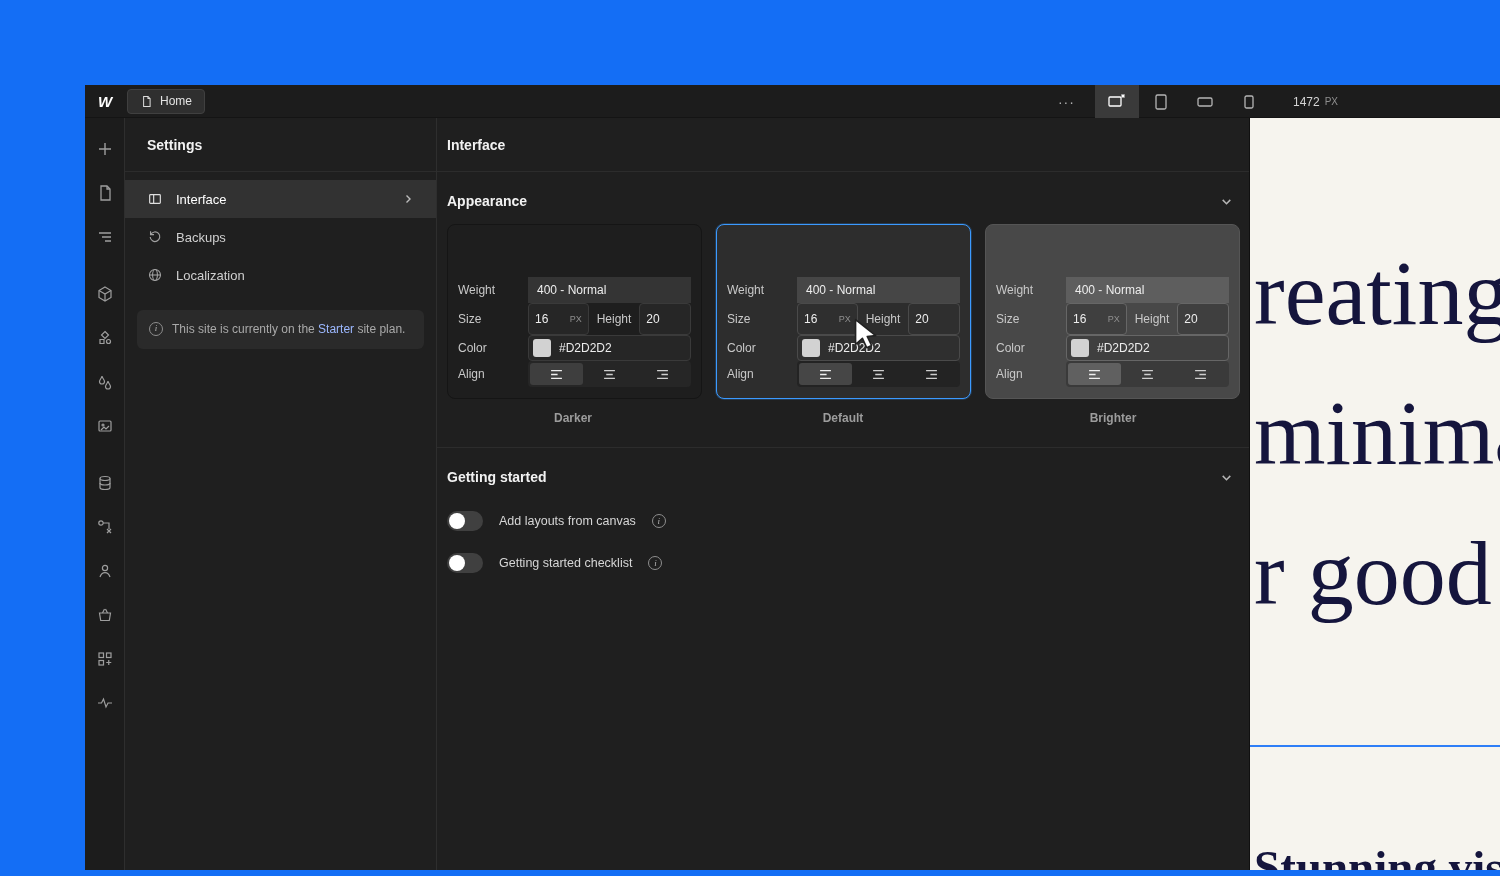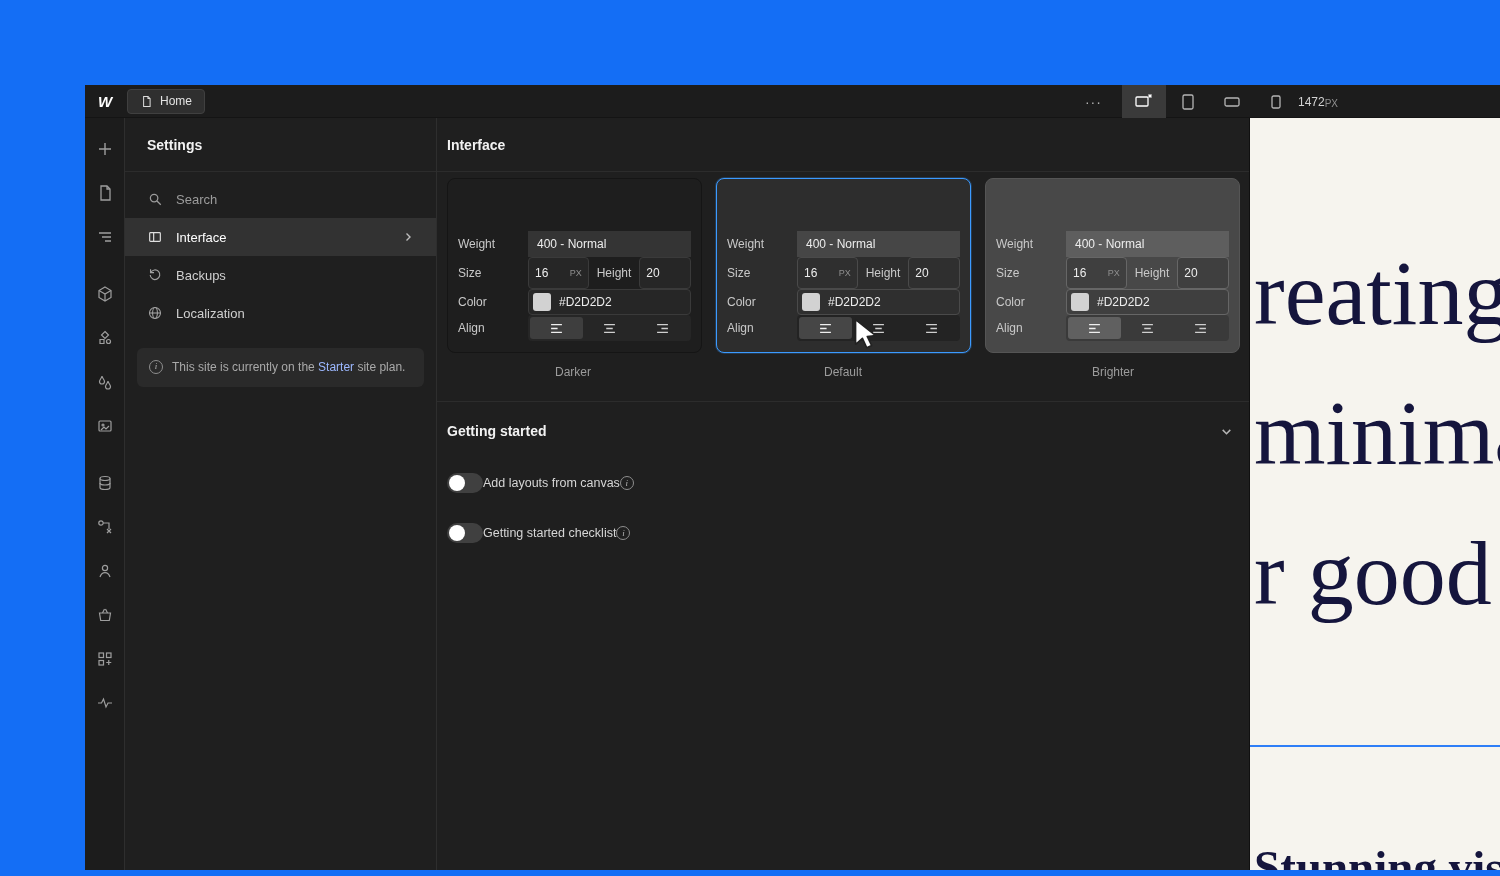--- a/index.html
+++ b/index.html
@@ -11,21 +11,21 @@
   .topbar { position:absolute; left:0; top:0; right:0; height:33px; background:#1c1c1c;
     border-bottom:1px solid #141414; display:flex; align-items:center; z-index:5; }
   .logo { width:40px; display:flex; justify-content:center; color:#fff; }
   .home-tab { margin-left:2px; height:25px; padding:0 12px; background:#2f2f2f;
     border:1px solid #404040; border-radius:4px; display:flex; align-items:center; gap:7px;
     color:#e4e4e4; font-size:12px; }
   .topbar-right { position:absolute; right:162px; top:0; height:33px; display:flex; align-items:center; }
   .more-btn { color:#b0b0b0; font-size:14px; letter-spacing:1px; padding:0 12px; margin-right:8px; }
   .bp-btn { width:44px; height:33px; display:flex; align-items:center; justify-content:center; color:#b5b5b5; }
   .bp-btn.active { background:#3a3a3a; color:#fff; }
-  .bp-width { font-size:12px; color:#d4d4d4; display:flex; align-items:flex-end; }
+  .bp-width { margin-left:22px; font-size:12px; color:#d4d4d4; display:flex; gap:5px; align-items:center; }
   .bp-width .unit { color:#8f8f8f; font-size:10px; }
 
   
   .rail { position:absolute; left:0; top:33px; width:40px; bottom:0; background:#1c1c1c;
     border-right:1px solid #2e2e2e; display:flex; flex-direction:column; align-items:center; padding-top:22px; }
   .rail-group { display:flex; flex-direction:column; gap:26px; align-items:center; }
   .rail-group + .rail-group { margin-top:39px; }
   .rail svg { color:#9e9e9e; display:block; }
 
   
@@ -80,25 +80,25 @@
   .num.hnum { width:56px; margin-left:auto; }
   .color-field { flex:1; height:26px; border:1px solid var(--bd); background:var(--inp);
     border-radius:4px; display:flex; align-items:center; gap:8px; padding:0 4px; }
   .swatch { width:18px; height:18px; border-radius:3px; background:#d2d2d2; flex:none; }
   .color-field input { background:transparent; border:0; outline:none; color:#ededed;
     font-size:12px; font-family:inherit; width:100%; min-width:0; }
   .seg { flex:1; height:26px; background:var(--seg); border-radius:4px; display:flex; padding:2px; }
   .seg .segbtn { flex:1; border:0; background:transparent; border-radius:3px; display:flex;
     align-items:center; justify-content:center; color:#cfcfcf; }
   .seg .on { background:var(--segon); color:#efefef; }
-  .captions { display:flex; gap:18px; padding:12px 10px 0; }
+  .captions { display:flex; gap:18px; padding:12px 10px 0;font-weight:bold; }
   .caption { width:255px; text-align:center; font-size:12px; color:#9c9c9c; }
   .hr { height:1px; background:#2c2c2c; margin-top:22px; }
 
-  .trow { display:flex; align-items:center; padding:0 10px; height:30px; margin-top:20px; }
+  .trow { display:flex; align-items:center; gap:16px; padding:0 10px; height:30px; margin-top:12px; }
   .tog { width:36px; height:20px; border-radius:10px; background:#404040; position:relative; flex:none; }
   .tog::after { content:""; position:absolute; left:2px; top:2px; width:16px; height:16px;
     border-radius:50%; background:#fff; }
   .trow .tlabel { font-size:12.5px; color:#d6d6d6; }
   .trow .info-i { margin-top:0; }
 
   
   .canvas { position:absolute; left:1165px; top:33px; right:0; bottom:0; background:#f6f4ee; overflow:hidden;padding-left:8px; }
   .headline { position:absolute; left:4px; top:105px; font-family:"Liberation Serif", serif;
     font-size:92px; line-height:140px; color:#15153d; white-space:nowrap; }
@@ -215,27 +215,20 @@
         </svg>
       <svg width="18" height="18" viewBox="0 0 18 18" fill="none" stroke="currentColor" stroke-width="1.2">
           <path d="M2 9h3.5l2-4 2.5 8 2-4H16"></path>
         </svg>
     </div>
   </div>
 
   <div class="settings">
     <div class="panel-header">Settings</div>
     <div class="settings-list">
-      <div class="s-item muted">
-        <svg width="16" height="16" viewBox="0 0 18 18" fill="none" stroke="currentColor" stroke-width="1.4">
-            <circle cx="8" cy="8" r="4.2"></circle>
-            <path d="M11.2 11.2L15.5 15.5"></path>
-          </svg>
-        <span>Search</span>
-      </div>
       <div class="s-item selected">
         <svg width="16" height="16" viewBox="0 0 18 18" fill="none" stroke="currentColor" stroke-width="1.3">
             <rect x="3" y="4" width="12" height="10" rx="1"></rect>
             <path d="M7.5 4v10"></path>
           </svg>
         <span>Interface</span>
         <svg class="chev" width="12" height="12" viewBox="0 0 12 12" fill="none" stroke="#bdbdbd" stroke-width="1.4">
             <path d="M4.5 2.5L8 6l-3.5 3.5"></path>
           </svg>
       </div>
@@ -257,20 +250,26 @@
     </div>
     <div class="note">
       <span class="info-i">i</span>
       <span><span>This site is currently on the </span><span class="link">Starter</span><span> site plan.</span></span>
     </div>
   </div>
 
   <div class="main">
     <div class="panel-header">Interface</div>
 
+    <div class="section-row">
+      <span class="section-title">Appearance</span>
+      <svg class="chev-down" width="13" height="13" viewBox="0 0 12 12" fill="none" stroke="currentColor" stroke-width="1.4">
+          <path d="M2.5 4.5L6 8l3.5-3.5"></path>
+        </svg>
+    </div>
 
     <div class="cards">
 
       <div class="card theme-darker">
         <div class="crow">
           <span class="lbl">Weight</span>
           <div class="dd">
               <span>400 - Normal</span>
             </div>
         </div>

